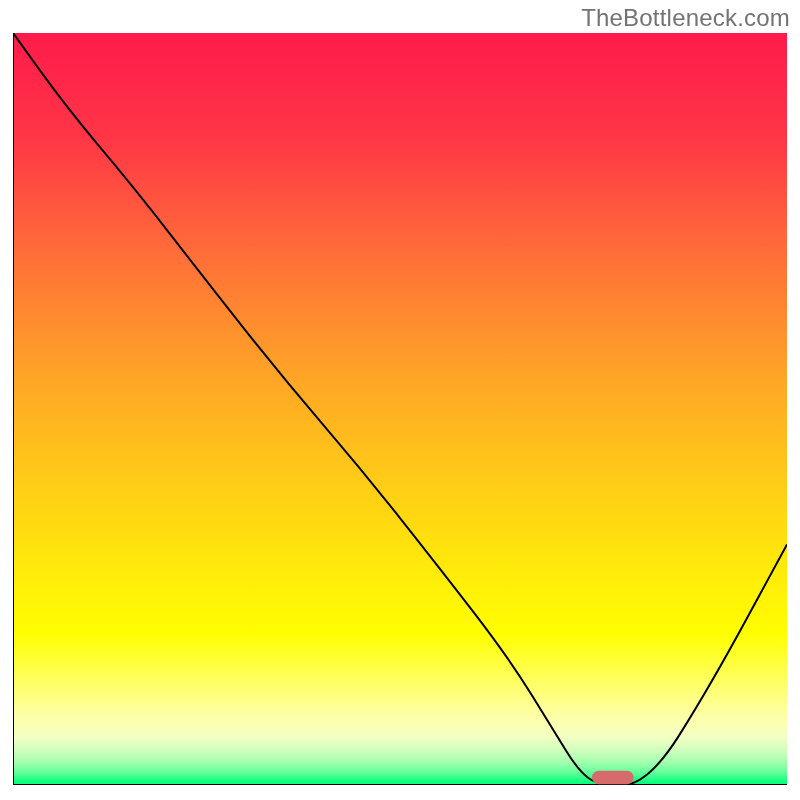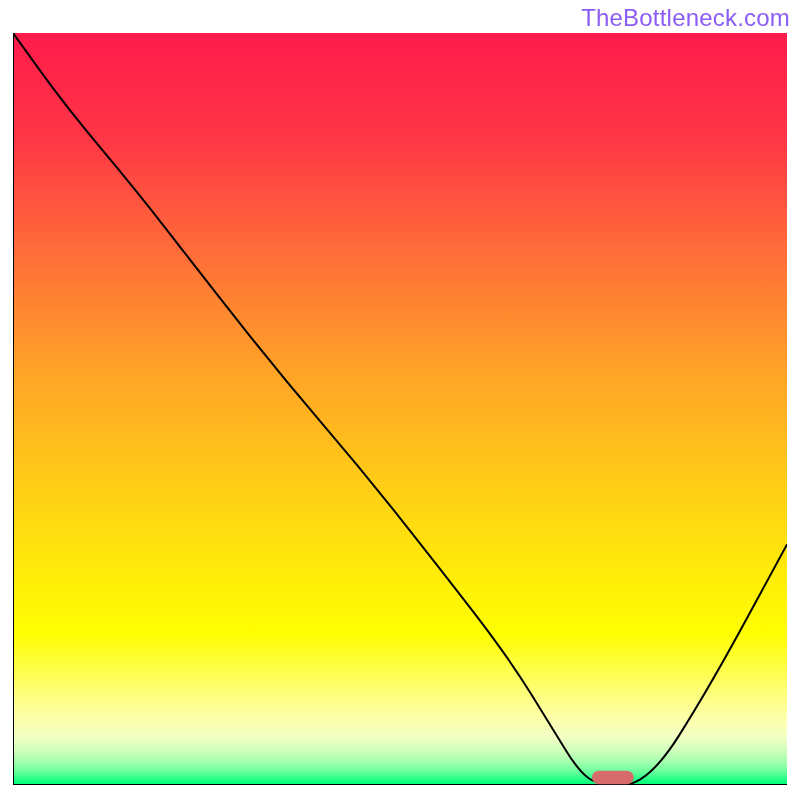--- a/index.html
+++ b/index.html
@@ -13,21 +13,21 @@
   }
   .stage {
     position: relative;
     width: 800px;
     height: 800px;
   }
   .watermark {
     position: absolute;
     top: 4px;
     right: 10px;
-    color: #8b5cf6;
+    color: #737373;
     font-size: 24px;
     font-weight: 500;
     letter-spacing: 0.2px;
     z-index: 5;
   }
   
   .chart {
     position: absolute;
     left: 13px;
     top: 33px;

